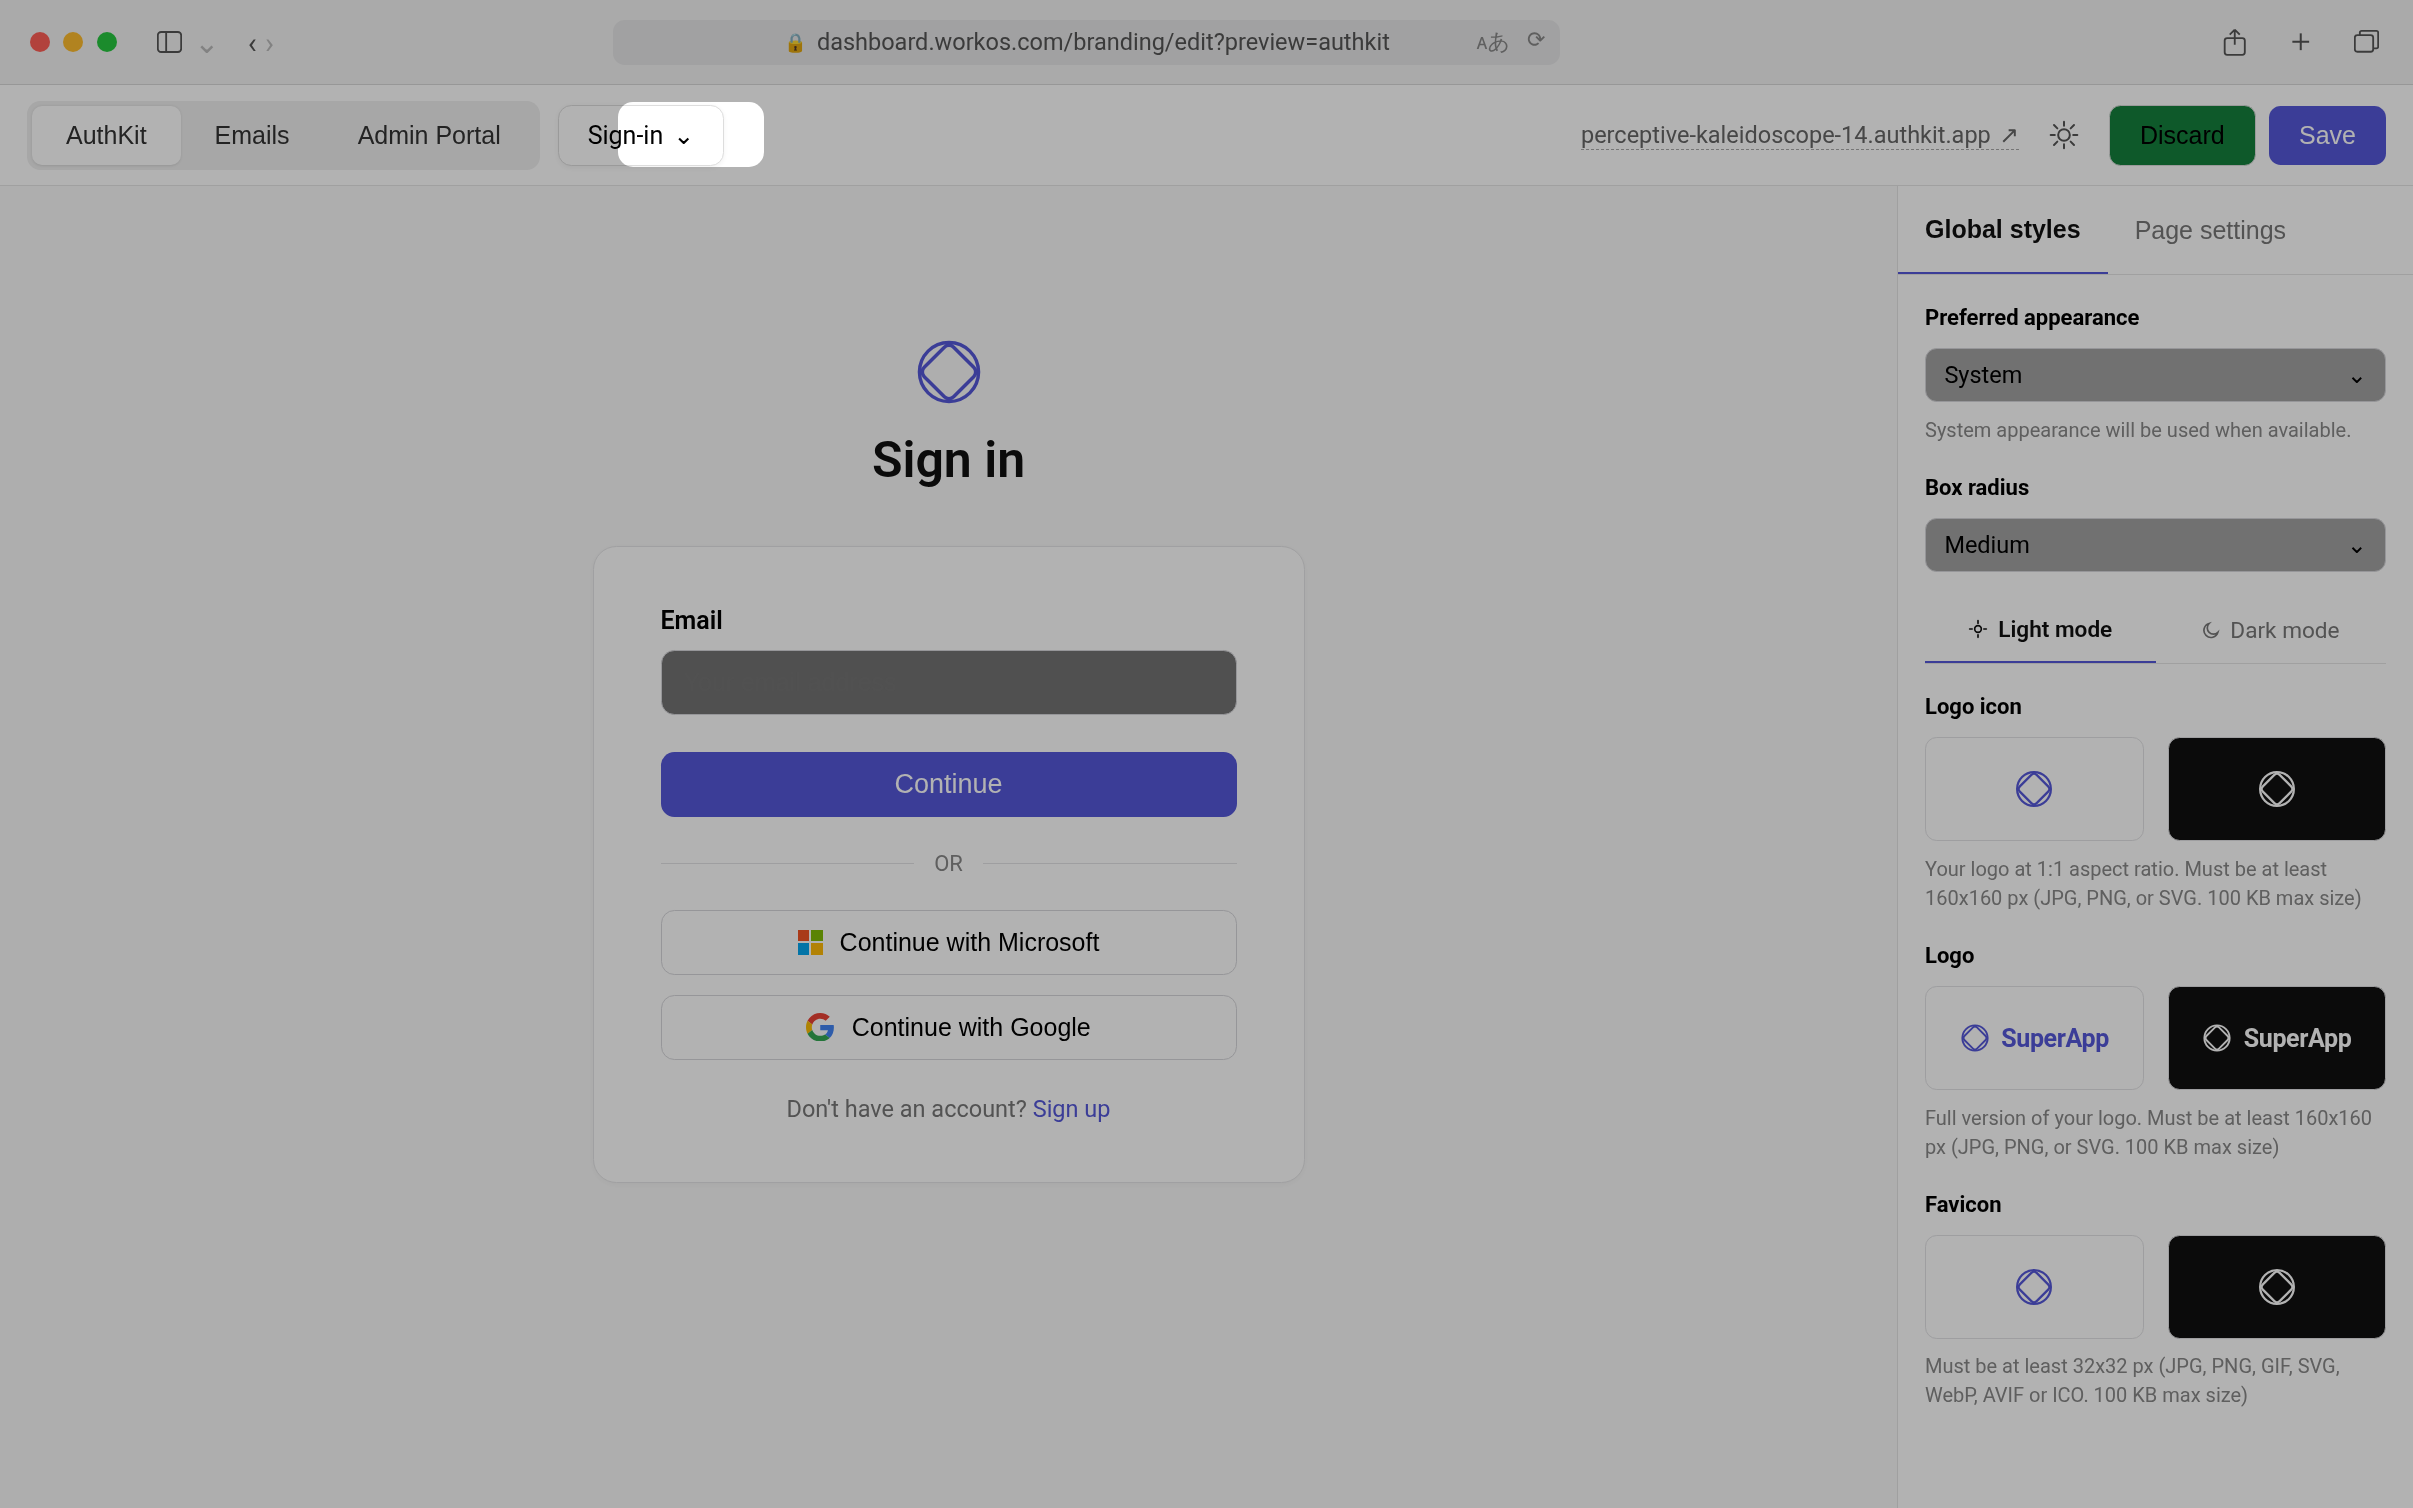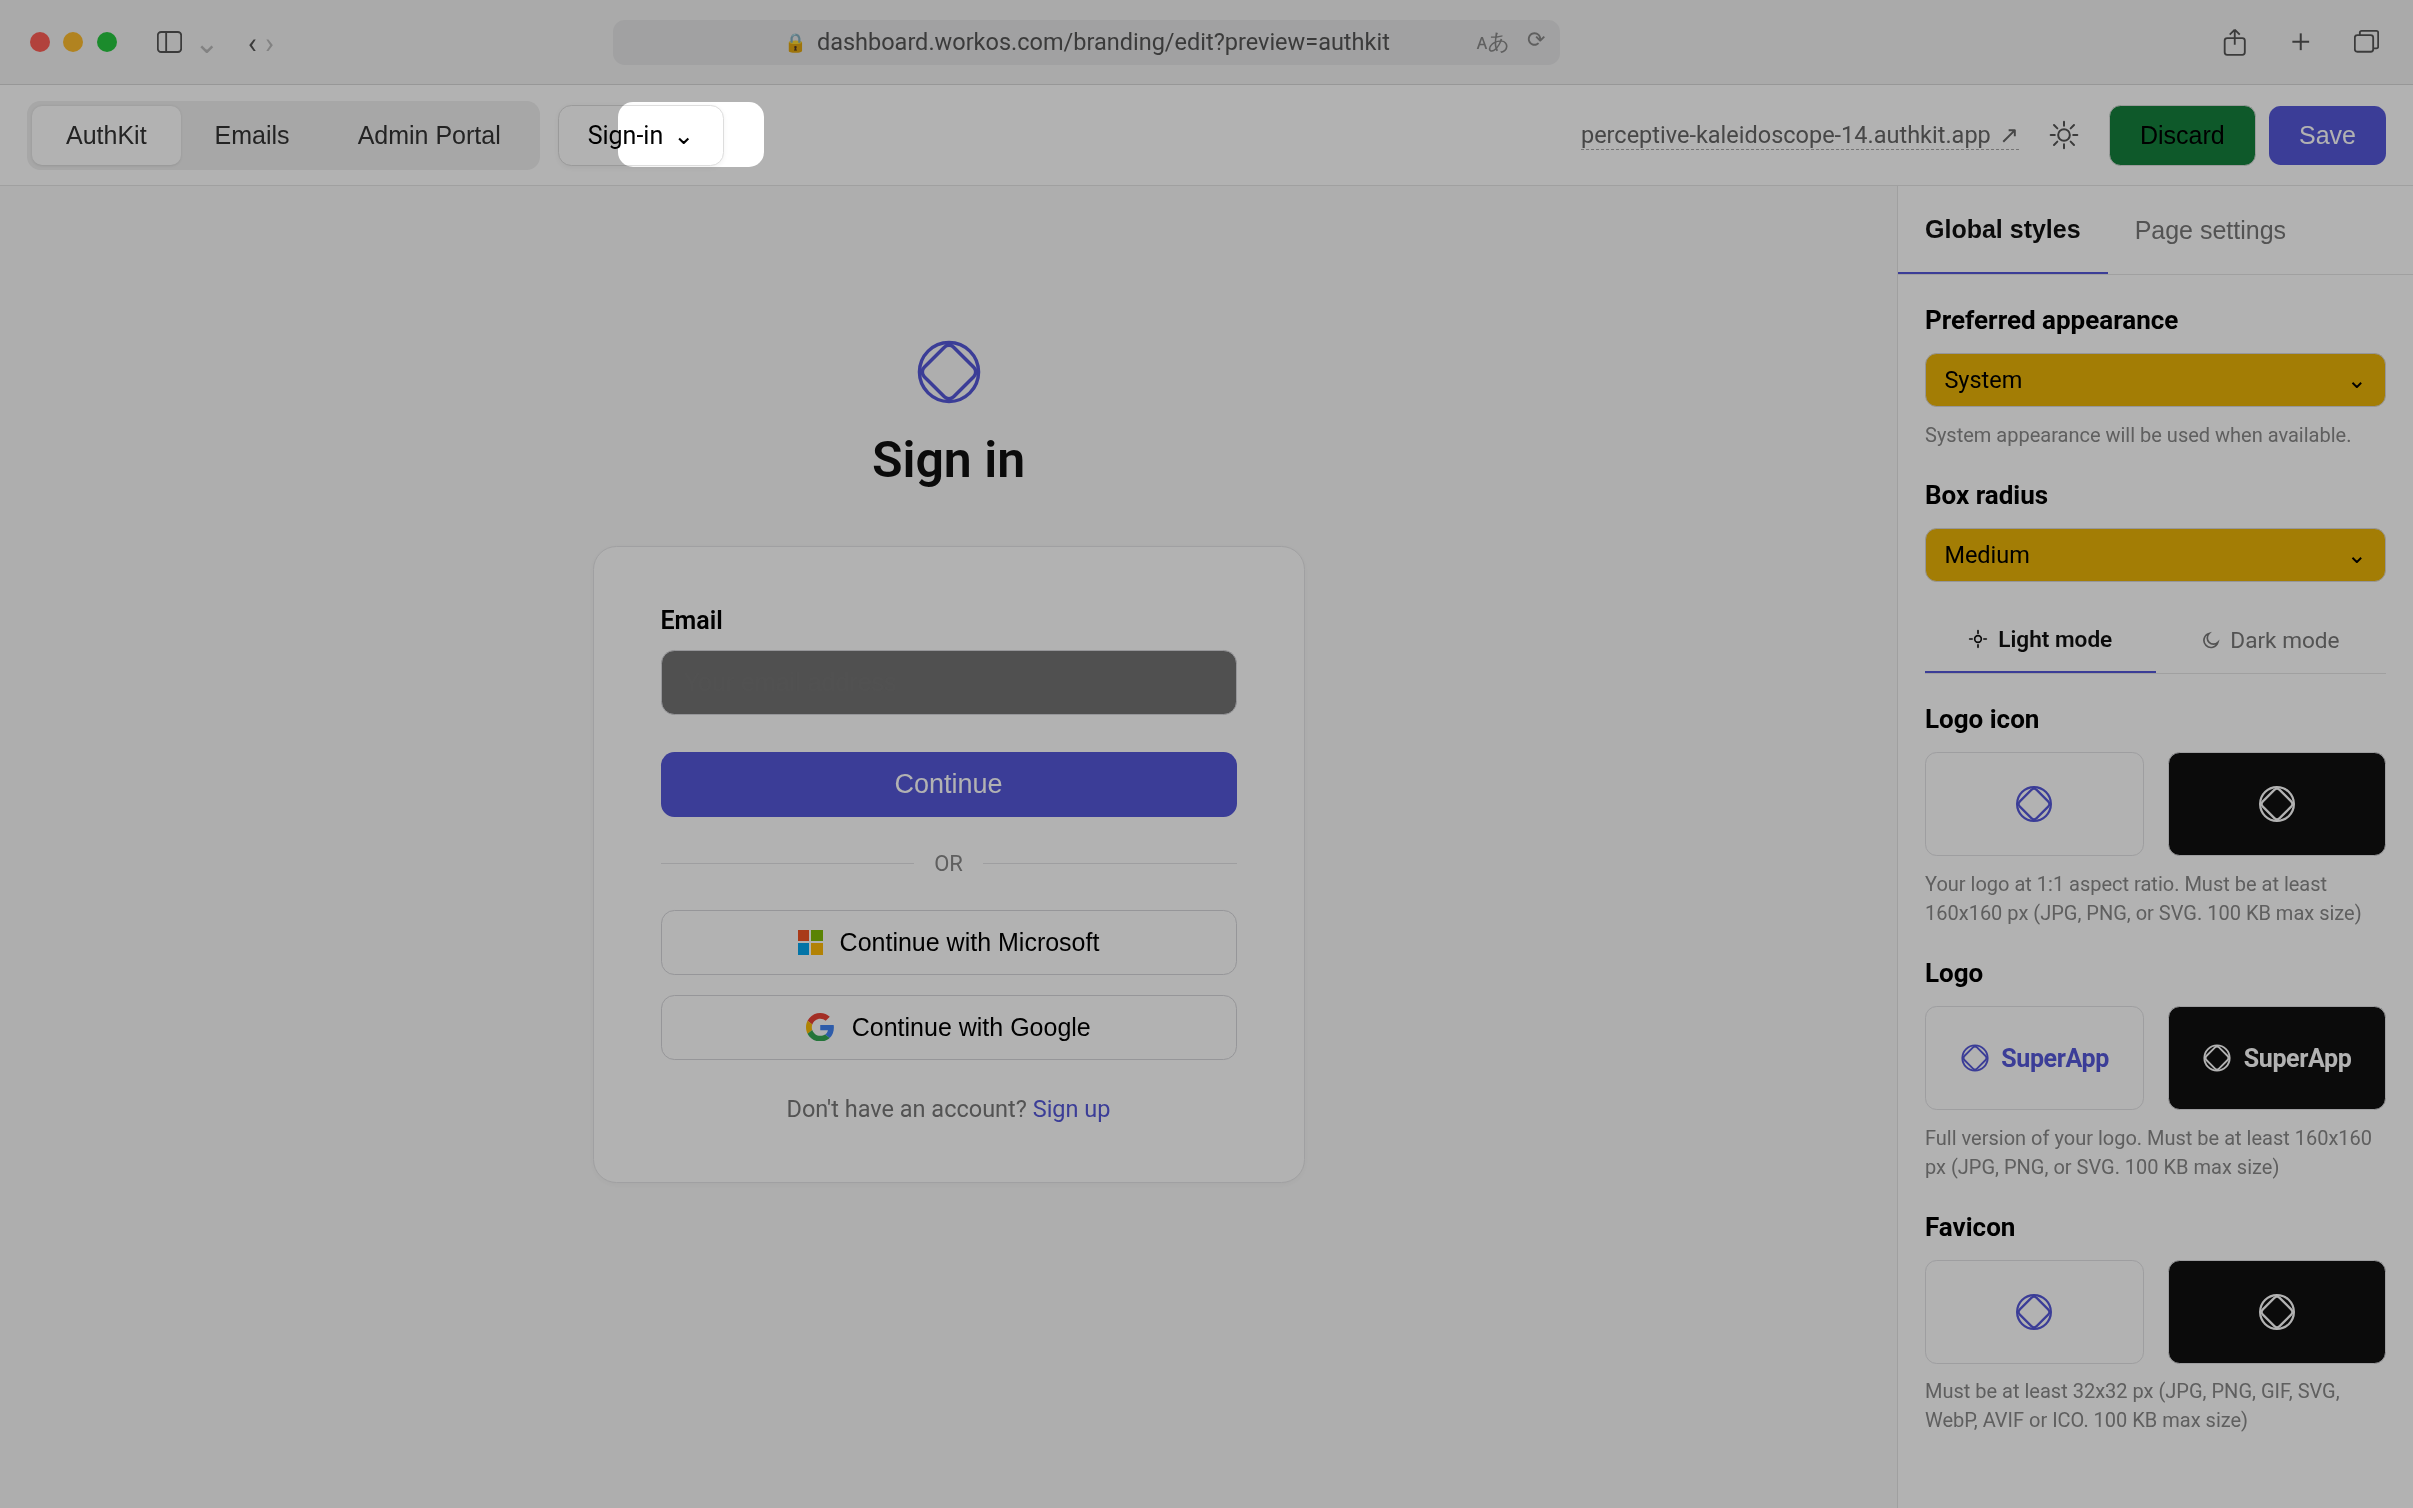--- a/index.html
+++ b/index.html
@@ -113,25 +113,25 @@
 .signup { text-align:center; margin-top:35px; font-size:23.5px; color:#777; }
 .signup a { color:#5558d9; text-decoration:none; }
 
 
 .side-tabs { display:flex; border-bottom:0.8px solid #e5e5e5; }
 .side-tabs button {
   flex:0 0 auto; background:none; border:none; padding:28.5px 27px; font-size:25px; color:#777;
 }
 .side-tabs button.active { color:#111; font-weight:600; border-bottom:2.5px solid #5558d9; }
 .side-sec { padding:30px 27px 0 27px; }
-.side-sec h3 { font-size:26px; margin-bottom:18.4px; }
+.side-sec h3 { font-size:22px; margin-bottom:18.4px; }
 .select {
   width:100%; height:54px; border:0.8px solid #d7d7db; border-radius:11.7px;
   display:flex; align-items:center; justify-content:space-between;
-  padding:0 18.4px; font-size:23.5px; background:#eab308;
+  padding:0 18.4px; font-size:23.5px; background:#a3a3a3;
 }
 .hint { font-size:20px; color:#888; margin-top:13.4px; line-height:1.45; }
 .mode-tabs { display:flex; border-bottom:0.8px solid #e5e5e5; margin-top:25px; }
 .mode-tabs div { flex:1; text-align:center; padding:18.4px 0; font-size:22.6px; color:#777; display:flex; align-items:center; justify-content:center; gap:10px; }
 .mode-tabs div.active { color:#111; border-bottom:2.5px solid #5558d9; font-weight:600; }
 .logo-row { display:flex; gap:24px; margin-top:12px; }
 .logo-box {
   flex:1; height:104px; border:0.8px solid #e2e2e5; border-radius:11.7px;
   display:flex; align-items:center; justify-content:center; gap:11.7px; font-size:25px; font-weight:700;
 }

